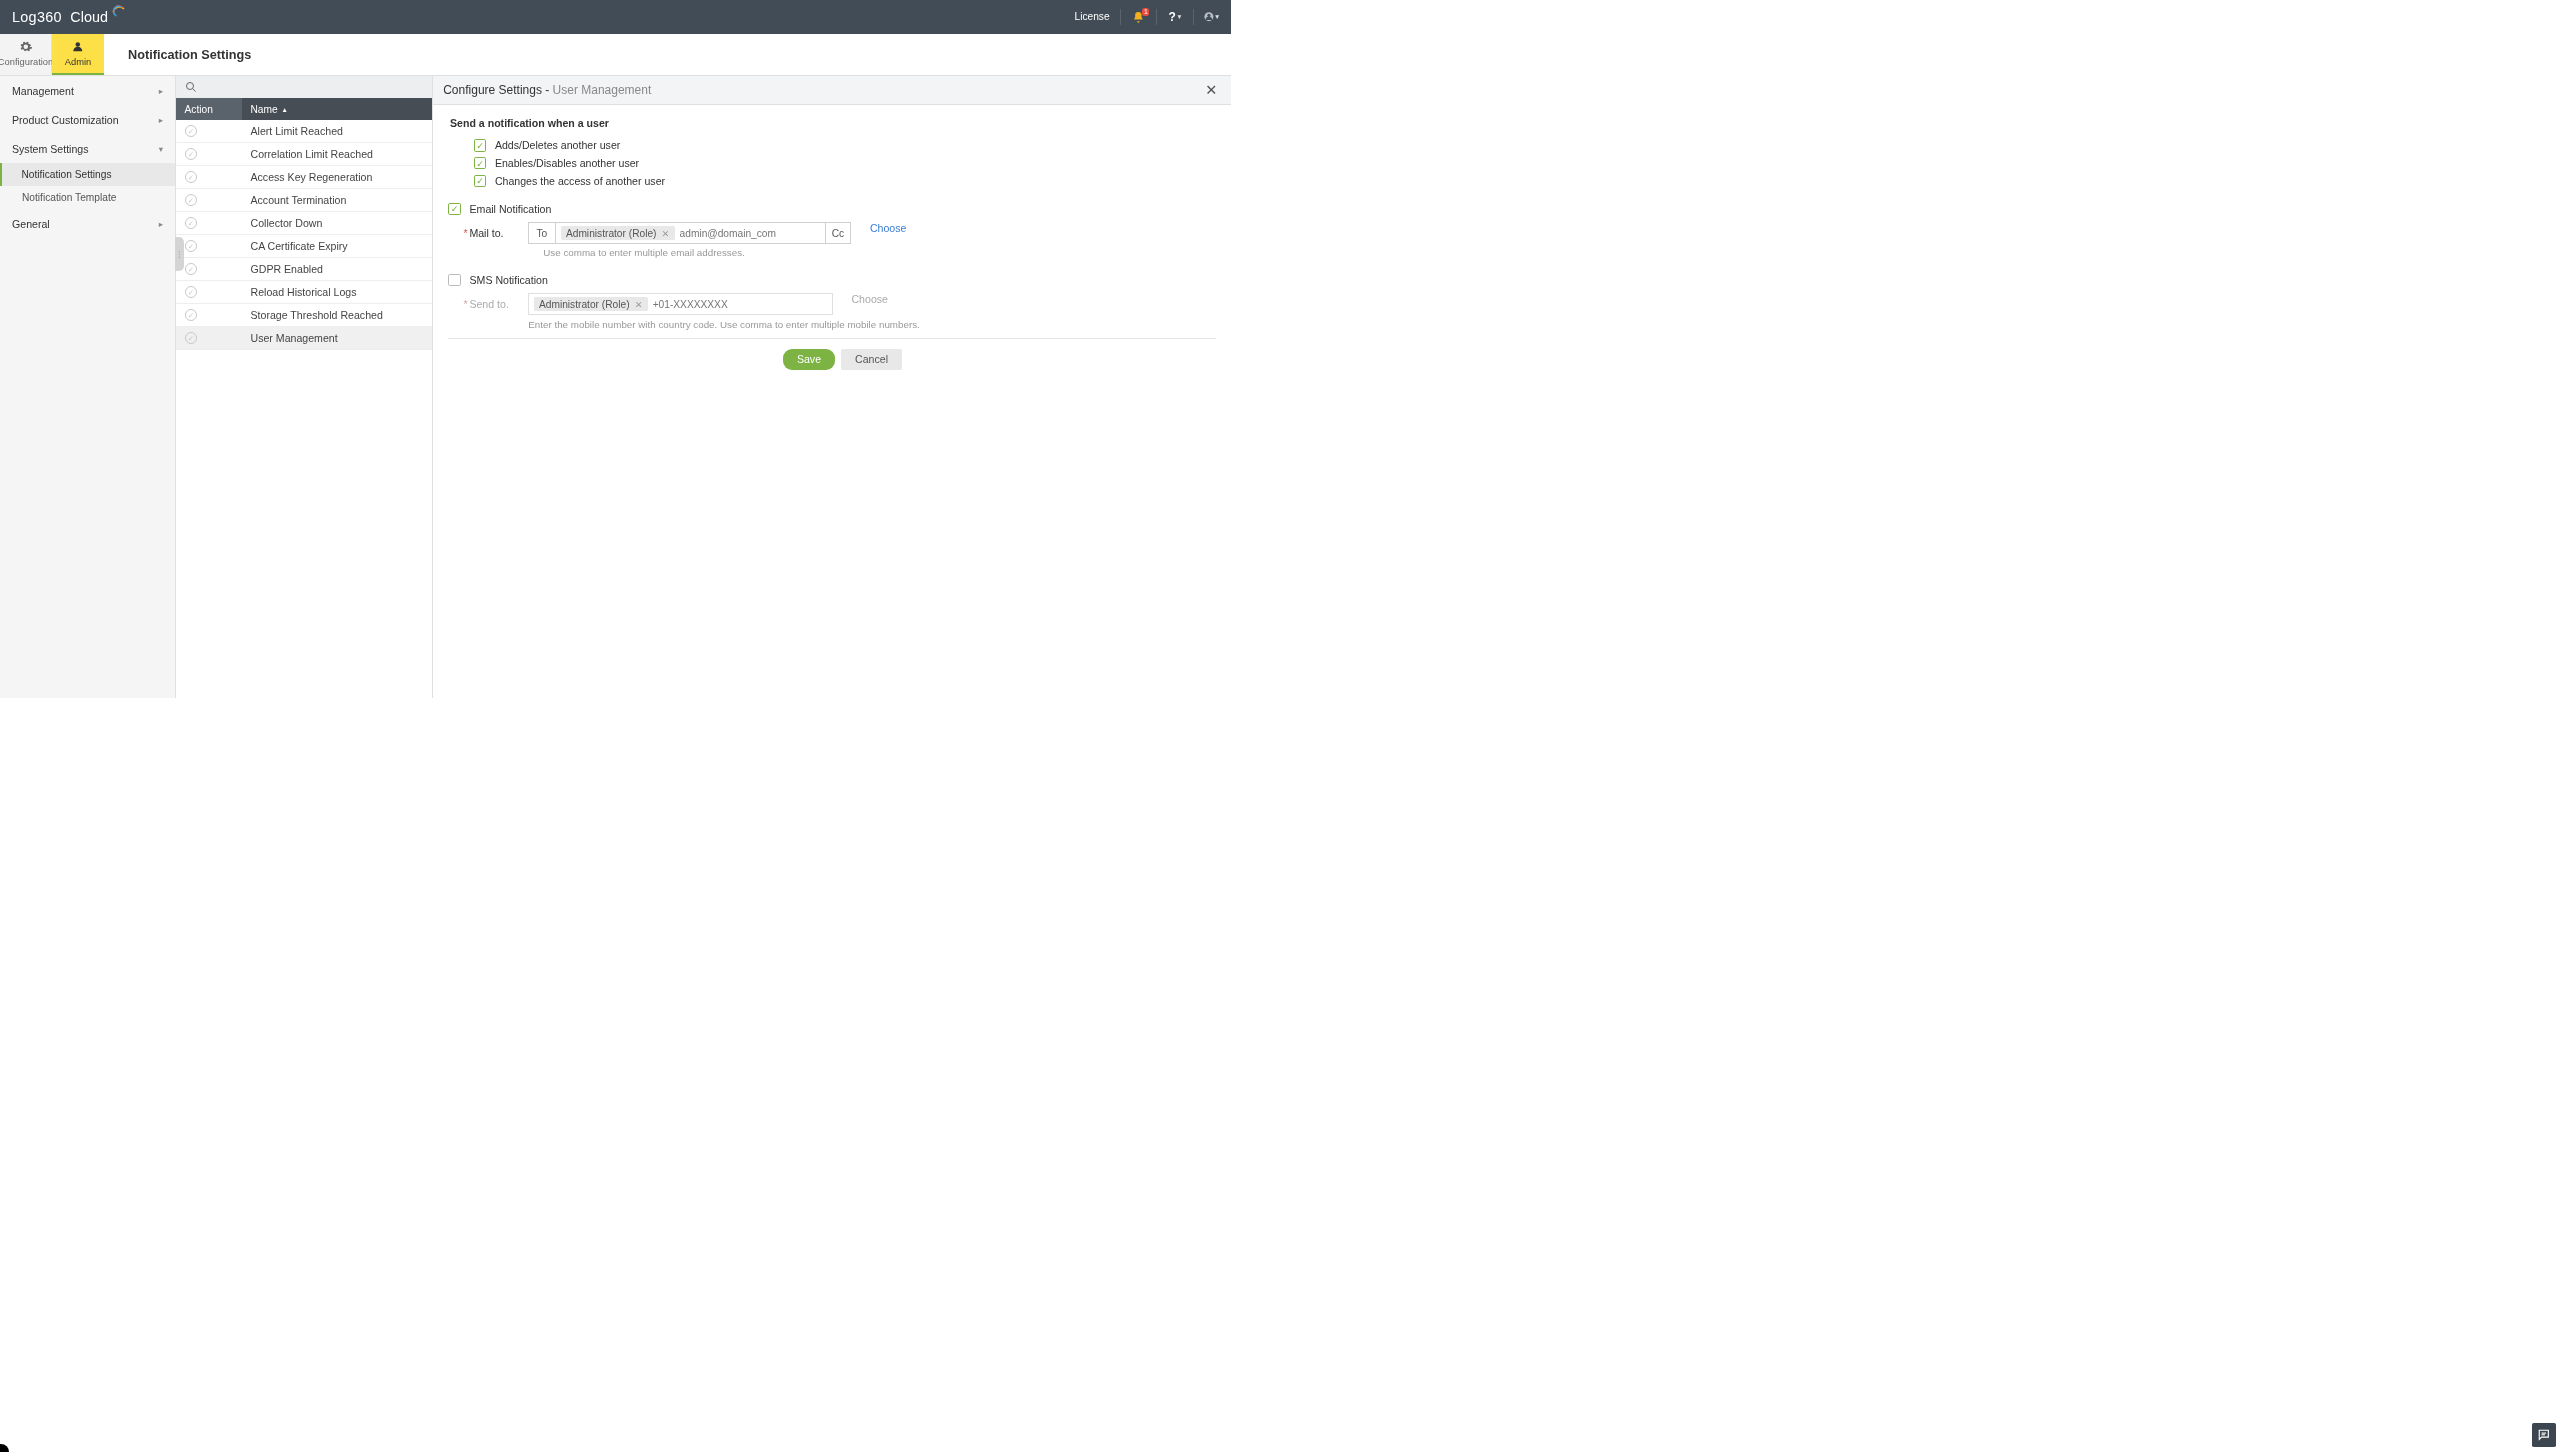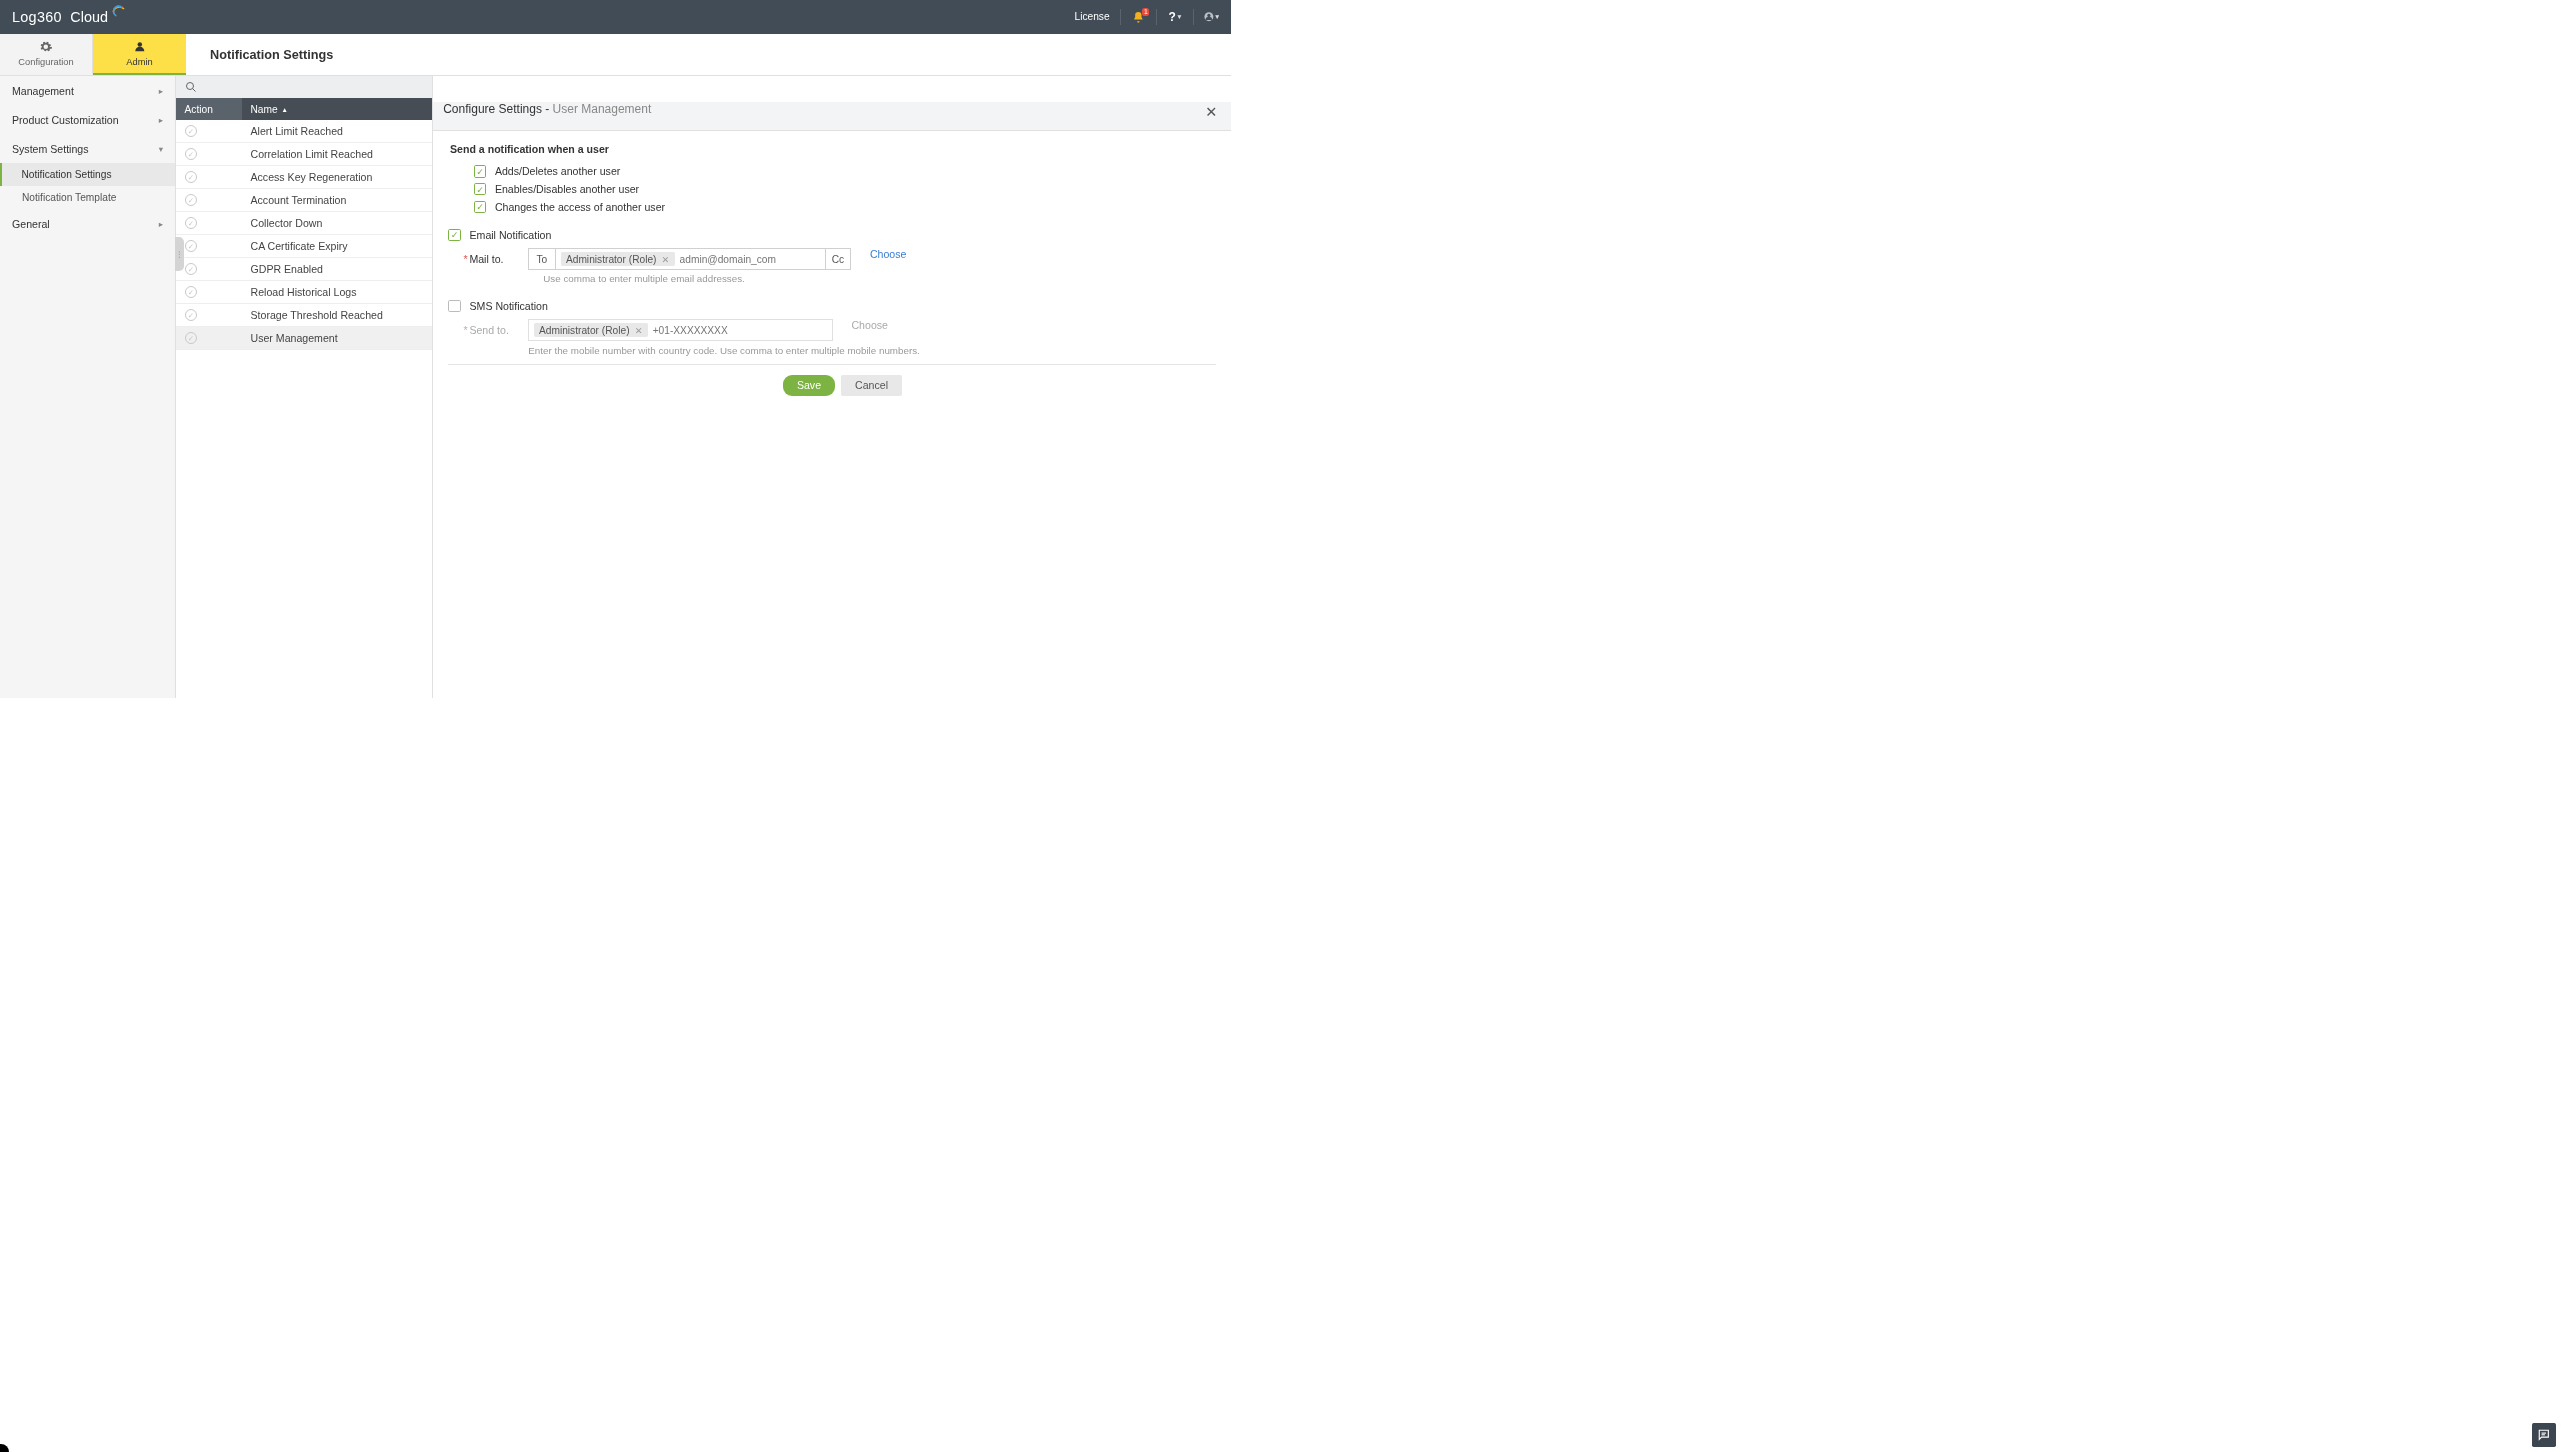--- a/index.html
+++ b/index.html
@@ -20,21 +20,21 @@
 .caret-dn { font-size: 7.6px; opacity: .8; margin-left: 1.7px; }
 
 
 .main-tabs { background: #54616d; height: 23px; display: flex; align-items: stretch; padding-left: 8.5px; }
 .main-tab { color: #e4e7ea; font-size: 10.6px; padding: 0 16px; display: flex; align-items: center; cursor: pointer; border-right: 0.8px solid #3c4650; }
 .main-tab.active { background: #fff; color: #333; border-right: none; }
 
 
 .sub-header { height: 42px; display: flex; align-items: stretch; border-bottom: 0.8px solid #e0e0e0; background: #fff; }
 .sub-tab-group { display: flex; }
-.sub-tab { width: 93px; display: flex; flex-direction: column; align-items: center; justify-content: center; font-size: 9.3px; color: #666; background: #f3f3f3; cursor: pointer; border-bottom: 2.5px solid transparent; gap: 0.8px; }
+.sub-tab { width: 52px; display: flex; flex-direction: column; align-items: center; justify-content: center; font-size: 9.3px; color: #666; background: #f3f3f3; cursor: pointer; border-bottom: 2.5px solid transparent; gap: 0.8px; }
 .sub-tab.active { background: #fde047; color: #333; border-bottom-color: #7cb342; text-align: right; }
 .sub-tab.inactive { border-right: 0.8px solid #e0e0e0; }
 .sub-tab-icon { font-size: 12.7px; color: #555; }
 .page-title { display: flex; align-items: center; font-size: 12.7px; font-weight: 600; color: #333; padding-left: 24px; }
 
 
 .body { flex: 1; display: flex; min-height: 0; }
 
 
 .sidebar { width: 176px; background: #f5f5f5; border-right: 0.8px solid #e0e0e0; display: flex; flex-direction: column; position: relative; }
@@ -54,21 +54,21 @@
 .sort-caret { font-size: 7.6px; }
 .list-rows { flex: 1; overflow: auto; }
 .list-row { height: 23px; display: flex; align-items: center; border-bottom: 0.8px solid #eceeef; font-size: 10.6px; color: #444; cursor: default; }
 .list-row.selected { background: #f0f0f0; font-weight: 500; }
 .row-action { width: 66px; padding-left: 8.5px; display: flex; align-items: center; }
 .row-name { padding-left: 8.5px; }
 .check-circle { width: 12.7px; height: 12.7px; border: 1.3px solid #c9c9c9; border-radius: 50%; display: inline-flex; align-items: center; justify-content: center; color: #c9c9c9; font-size: 7.6px; }
 
 
 .detail-panel { flex: 1; display: flex; flex-direction: column; background: #fff; min-width: 0; }
-.detail-header { height: 29px; background: #f3f4f5; border-bottom: 0.8px solid #e0e0e0; display: flex; align-items: flex-start; justify-content: space-between; padding: 0 10.2px; margin-top: 26px; }
+.detail-header { height: 29px; background: #f3f4f5; border-bottom: 0.8px solid #e0e0e0; display: flex; align-items: center; justify-content: space-between; padding: 0 10.2px; }
 .detail-title { font-size: 12px; color: #333; font-weight: 500; }
 .detail-title-sub { color: #888; font-weight: 400; }
 .close-x { font-size: 14.4px; color: #555; cursor: pointer; padding: 1.7px 3.4px; }
 .detail-body { flex: 1; padding: 12px 15.3px; overflow: auto; font-size: 10.6px; color: #333; }
 .dbody-intro { margin-bottom: 10px; margin-left: 1.7px; font-weight: bold; }
 .check-row { display: flex; align-items: center; gap: 8.5px; margin: 5.1px 0 5.1px 25.4px; }
 .checkbox { width: 12.7px; height: 12.7px; border: 1.3px solid #7cb342; border-radius: 1.7px; display: inline-flex; align-items: center; justify-content: center; color: #7cb342; font-size: 9.3px; cursor: pointer; flex-shrink: 0; background: #fff; }
 .checkbox.unchecked { border-color: #bbb; color: transparent; }
 .section-check { display: flex; align-items: center; gap: 8.5px; margin: 15.3px 0 6.8px 0; }
 

